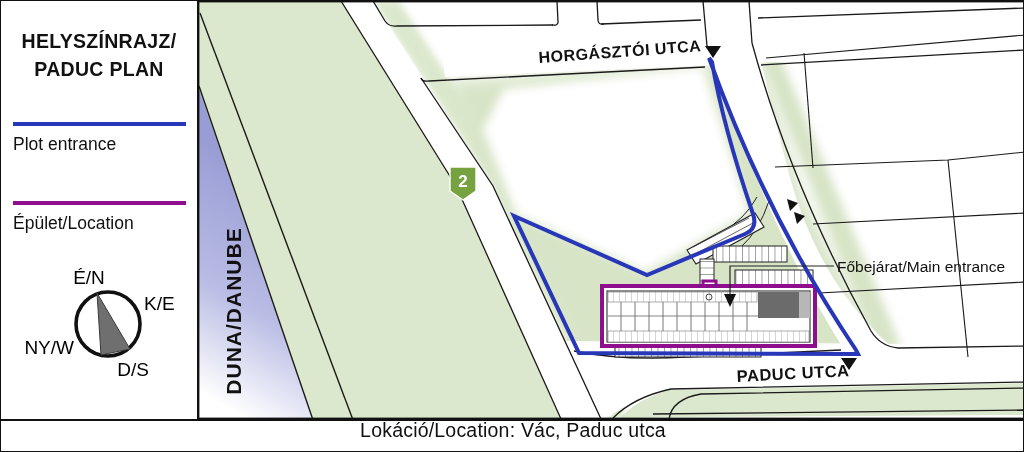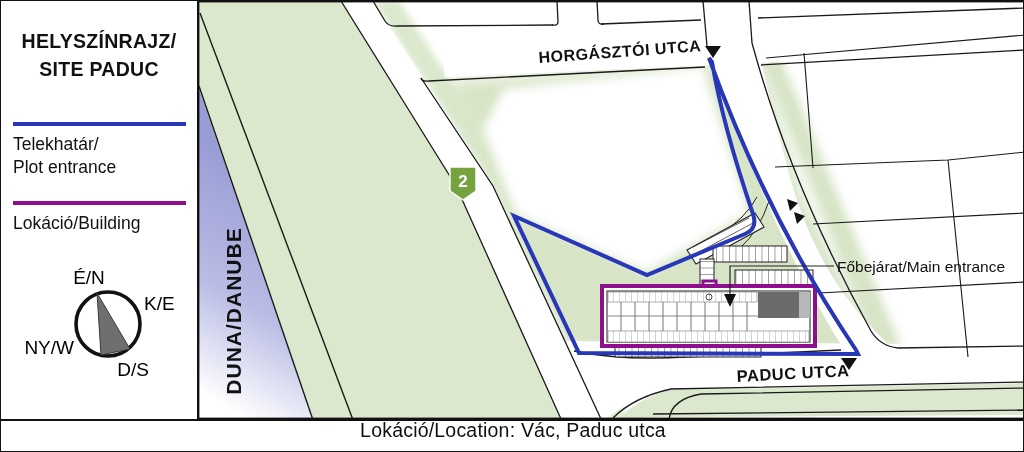--- a/index.html
+++ b/index.html
@@ -28,32 +28,31 @@
   svg text{font-family:"Liberation Sans", sans-serif;}
 </style>
 </head>
 <body>
 
 <div id="stage">
 
   <div class="legend">
     <div class="legend-title">
       <div>HELYSZÍNRAJZ/</div>
-      <div>SITE PADUC</div>
+      <div>PADUC PLAN</div>
     </div>
 
     <div class="key-line key-blue" style="background:#2737b8;"></div>
     <div class="key-text kt1">
-      <div>Telekhatár/</div>
       <div>Plot entrance</div>
     </div>
 
     <div class="key-line key-purple" style="background:#8e0e8e;"></div>
     <div class="key-text kt2">
-      <div>Lokáció/Building</div>
+      <div>Épület/Location</div>
     </div>
 
     <svg class="compass" width="197" height="160" viewBox="0 0 197 160">
       <circle cx="107" cy="83" r="32" fill="#fff" stroke="#111" stroke-width="3.6"></circle>
       <polygon points="96,52 100,114 129,108" fill="#6f6f6f" stroke="#3a3a3a" stroke-width="1"></polygon>
       <text x="88" y="43" text-anchor="middle" font-size="19" font-weight="500">É/N</text>
       <text x="143" y="69" font-size="19" font-weight="500">K/E</text>
       <text x="73" y="113" text-anchor="end" font-size="19" font-weight="500">NY/W</text>
       <text x="132" y="135" text-anchor="middle" font-size="19" font-weight="500">D/S</text>
     </svg>

